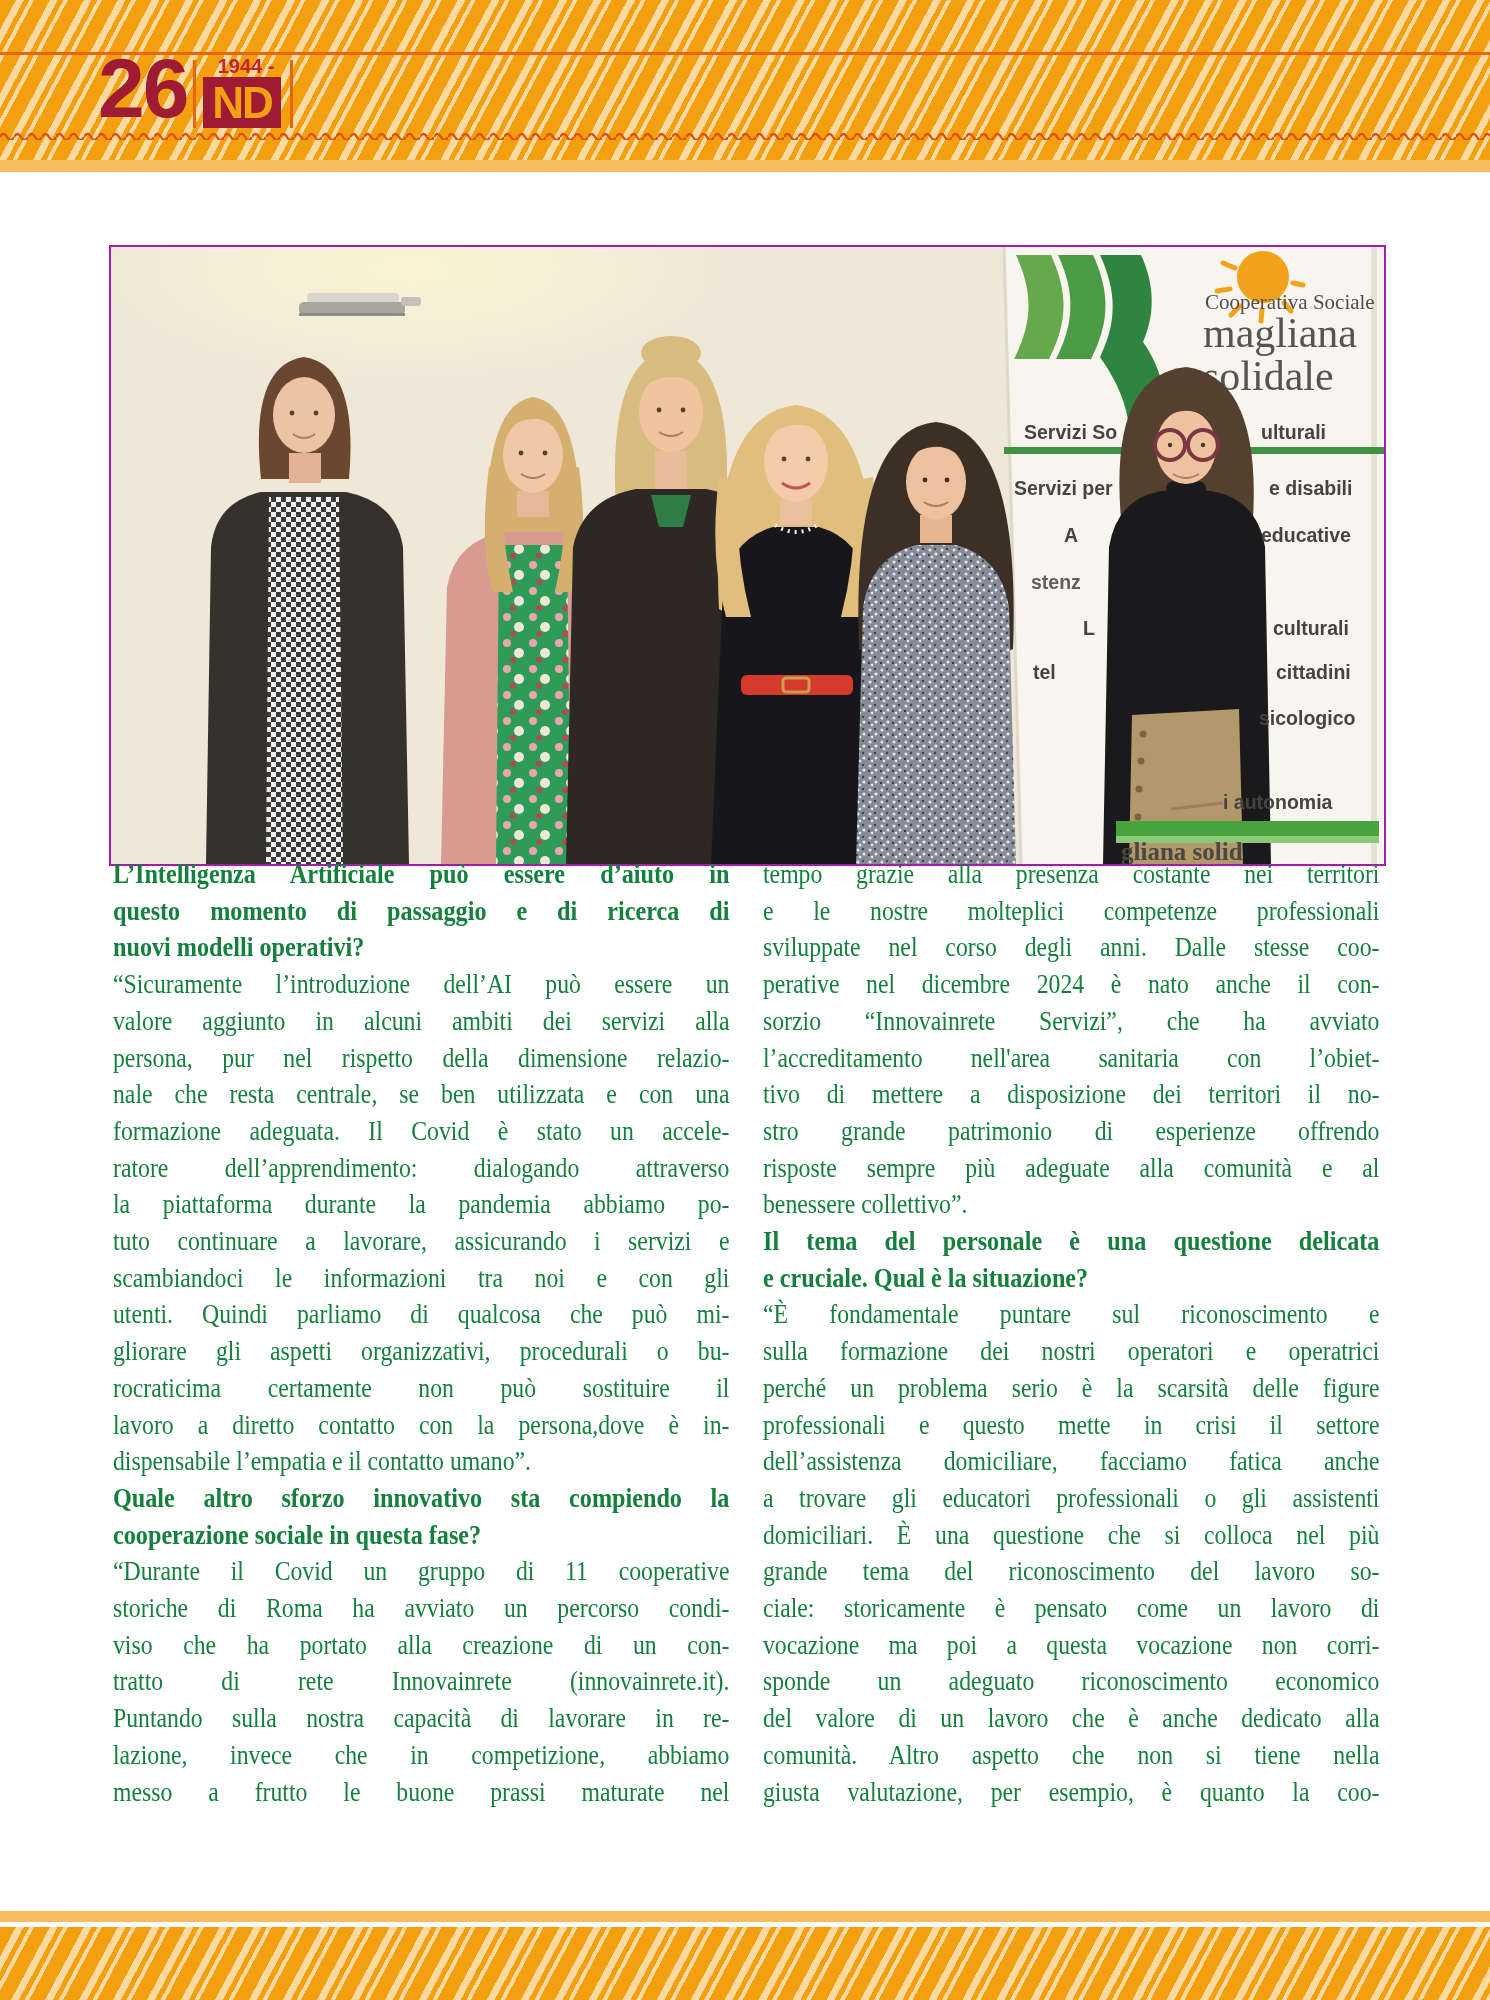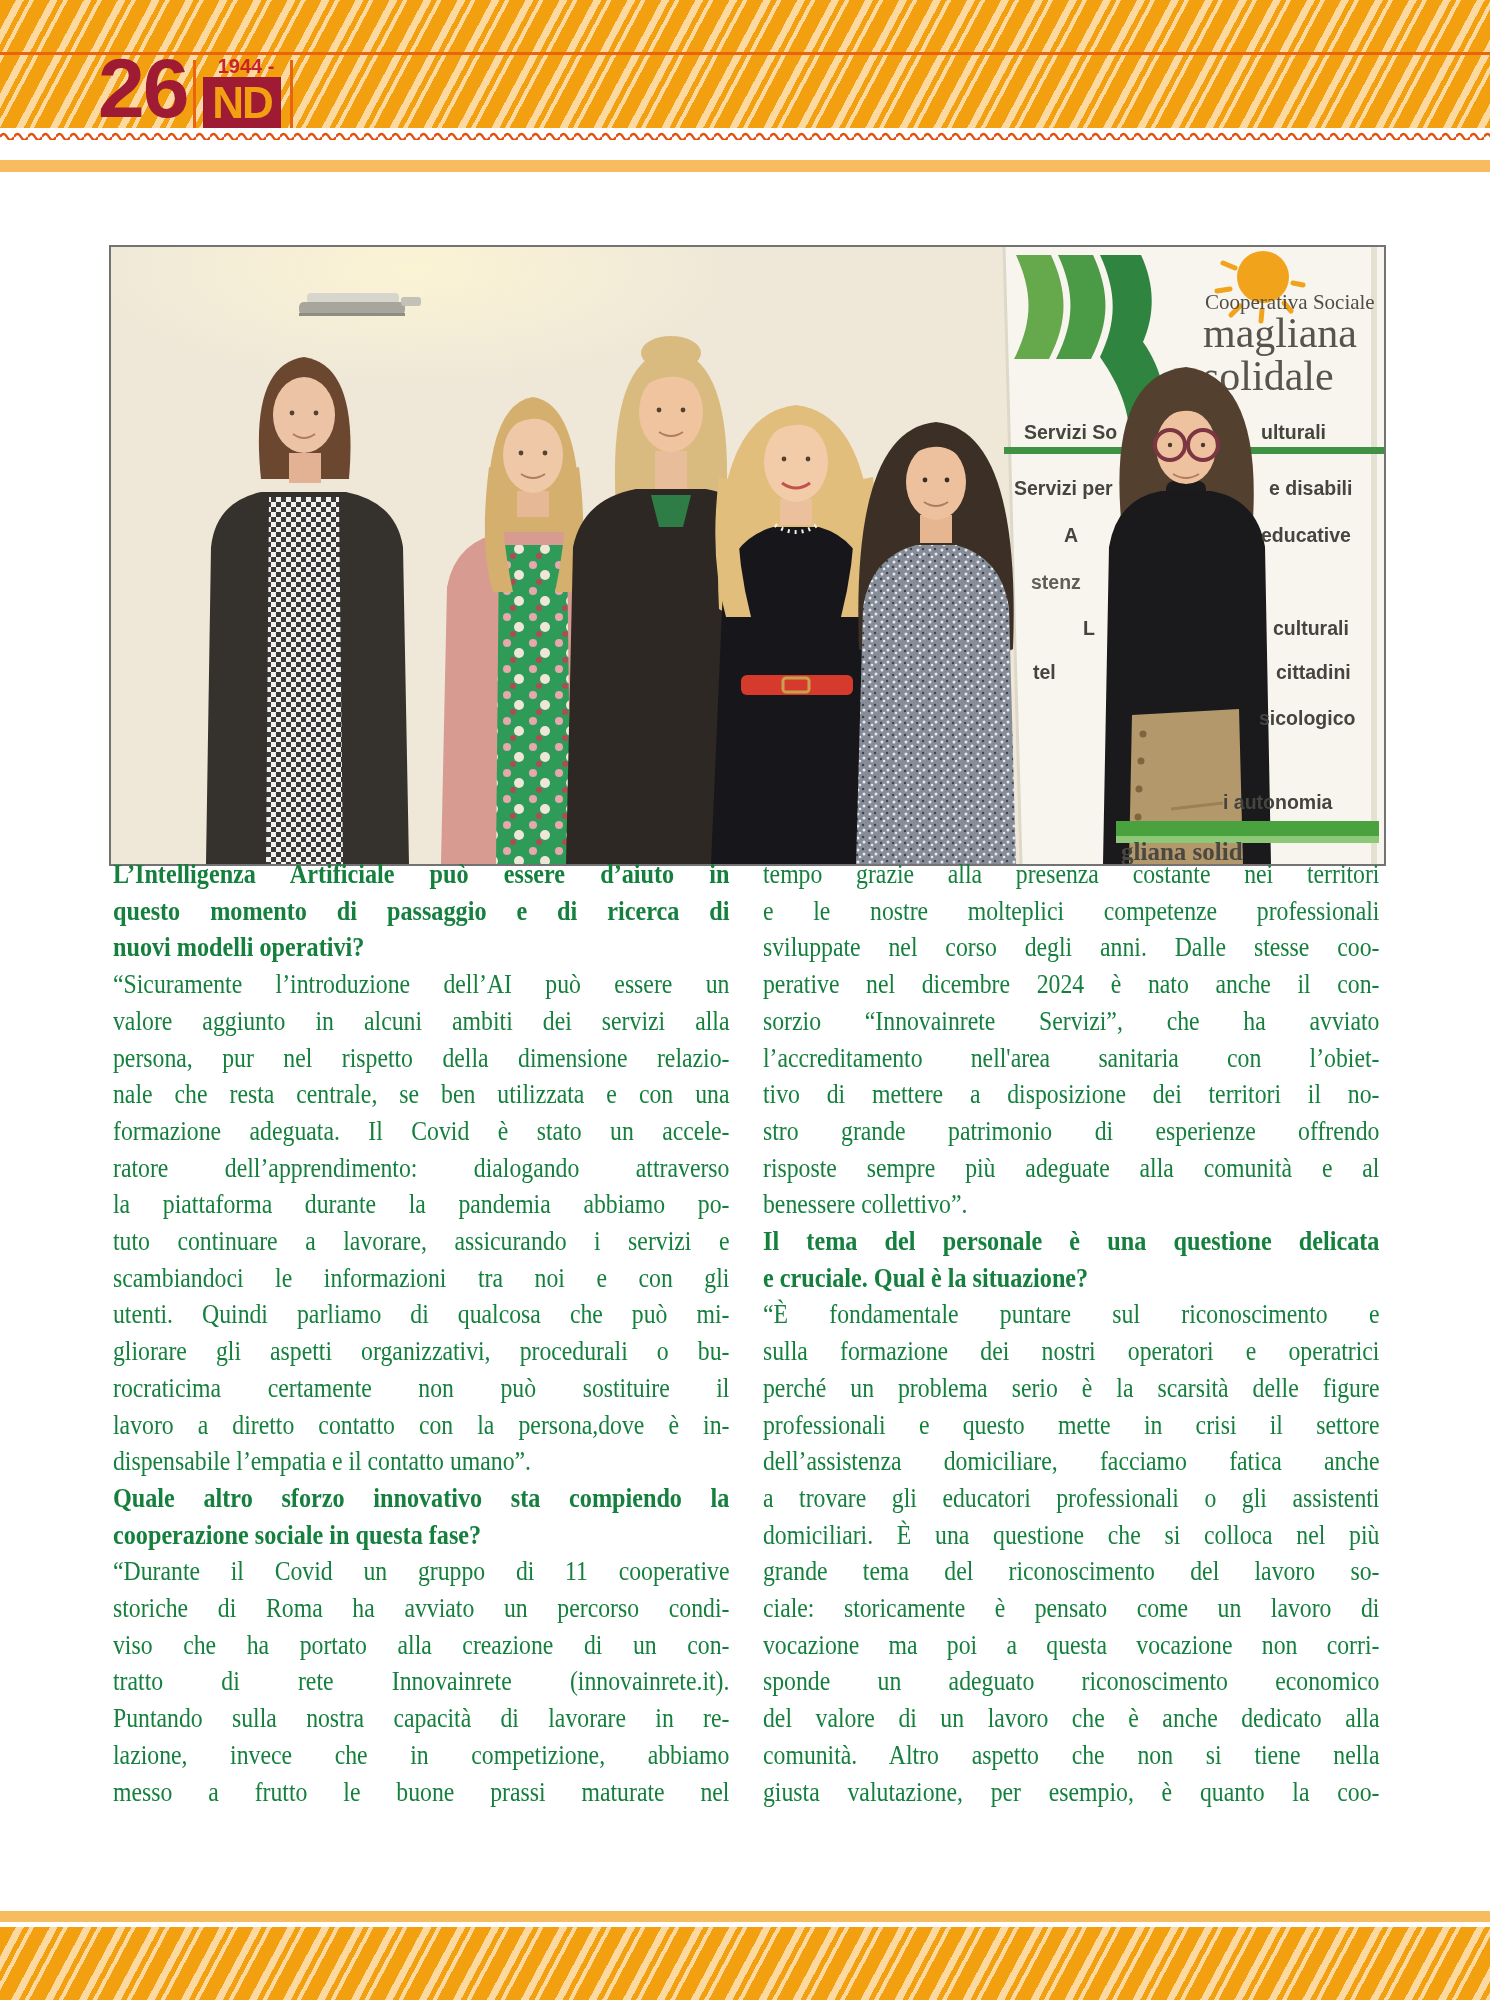--- a/index.html
+++ b/index.html
@@ -6,21 +6,21 @@
   .page{position:relative;width:1490px;height:2000px;background:#ffffff;overflow:hidden;
         font-family:"Liberation Serif",serif;}
 
   
   .stripes{position:absolute;left:0;width:100%;
     background:repeating-linear-gradient(118deg,
       #F2A00F 0px,#F2A00F 14px,
       #FBD9A0 14px,#FBD9A0 21px,
       #F2A00F 21px,#F2A00F 26px,
       #FBD9A0 26px,#FBD9A0 30px);}
-  .top-stripes{top:0;height:128px;}
+  .top-stripes{top:0;height:172px;}
   .bottom-stripes{top:1927px;height:73px;}
   .thin-line{position:absolute;left:0;top:52px;width:100%;height:3px;background:#E8650D;}
   .zigzag{position:absolute;left:0;top:131px;width:100%;height:9px;display:block;}
   .thin-bar{position:absolute;left:0;width:100%;height:12px;background:#F7BB60;}
   .top-bar{top:160px;}
   .bottom-bar{top:1911px;height:11px;}
 
   
   .page-number{position:absolute;left:98px;top:46px;font-family:"Liberation Sans",sans-serif;
     font-weight:bold;font-size:84px;line-height:84px;color:#9E1B33;letter-spacing:-2px;}
@@ -33,21 +33,21 @@
   .nd-box span{font-family:"Liberation Sans",sans-serif;font-weight:bold;font-size:44px;
     color:#F2A012;letter-spacing:-2px;line-height:44px;}
   .title-block{position:absolute;left:308px;top:57px;font-family:"Liberation Sans",sans-serif;
     color:#37332E;}
   .t1,.t2{font-size:24px;font-weight:bold;line-height:26px;}
   .t-em{font-style:italic;}
   .mast-date{margin-top:9px;font-size:24px;font-style:italic;color:#FBEFD6;font-weight:normal;}
 
   
   .photo{position:absolute;left:109px;top:245px;width:1273px;height:617px;margin:0;
-    border:2px solid #737373;background:#0ea5e9;}
+    border:2px solid #a21caf;background:#0ea5e9;}
   .photo svg{display:block;width:100%;height:100%;}
   .bnr-small{font-family:"Liberation Serif",serif;font-size:21px;fill:#504E47;}
   .bnr-big{font-family:"Liberation Serif",serif;font-size:42px;fill:#56544C;}
   .bnr-svc{font-family:"Liberation Sans",sans-serif;font-size:19.5px;font-weight:bold;fill:#45443E;}
   .bnr-foot{font-family:"Liberation Serif",serif;font-weight:bold;font-size:25px;fill:#4A4840;}
 
   
   .article{position:absolute;left:113px;top:856px;width:1269px;height:960px;color:#15803d;}
   .col{position:absolute;top:0;width:688px;transform:scaleX(0.896);transform-origin:0 0;}
   .col-left{left:0;}

